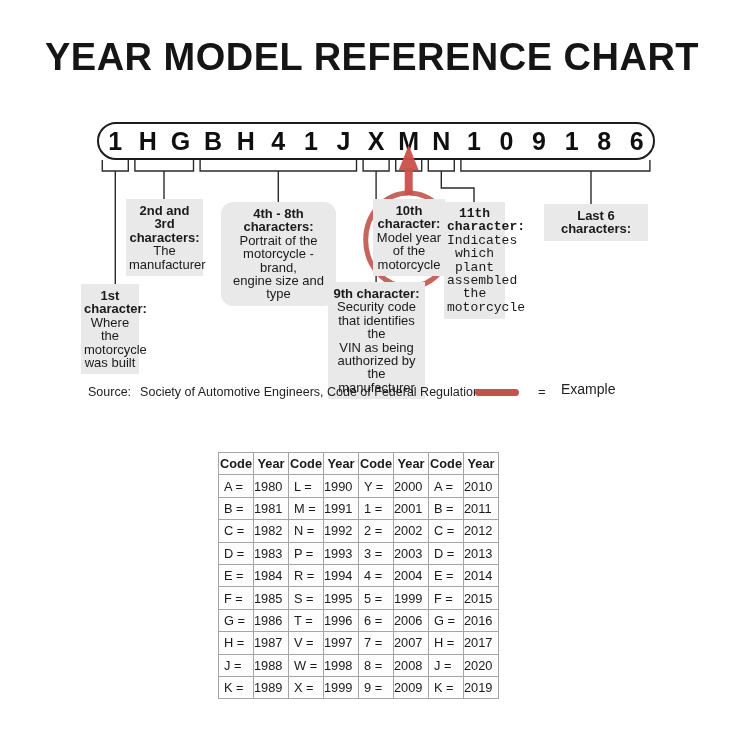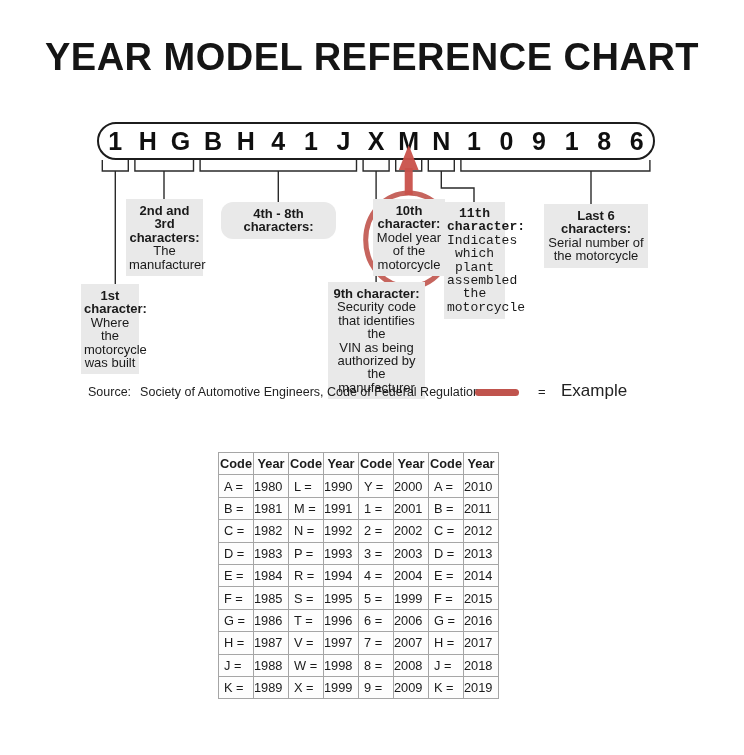--- a/index.html
+++ b/index.html
@@ -42,21 +42,21 @@
   .co-ninth{left:328px;top:282px;width:97px;}
   .co-tenth{left:373px;top:199px;width:72px;}
   .co-eleventh{left:444px;top:202px;width:61px;font-family:Liberation Mono, monospace;}
   .co-lastsix{left:544px;top:204px;width:104px;}
 
   
   .source-row{left:88px;top:385px;font-size:12.5px;color:#222;}
   .source-row .src-body{margin-left:9px;}
   .legend-swatch{left:475px;top:389px;width:44px;height:7px;border-radius:3.5px;}
   .legend-equals{left:538px;top:384px;font-size:13px;color:#222;}
-  .legend-label{left:561px;top:381px;font-size:17px;color:#222;}
+  .legend-label{left:561px;top:381px;font-size:14px;color:#222;}
 
   
   table.year-table{
     position:absolute;left:218px;top:452px;border-collapse:collapse;
     table-layout:fixed;width:281px;
   }
   table.year-table th,table.year-table td{
     border:1px solid #a5a5a5;font-size:12.8px;height:22.4px;
     padding:0;box-sizing:border-box;white-space:nowrap;overflow:hidden;
     background:#fdfdfd;color:#1a1a1a;
@@ -125,20 +125,23 @@
 </div>
 <div class="abs callout co-second">
   <span class="co-head">2nd and 3rd
 characters:</span>
   <span class="co-body">The
 manufacturer</span>
 </div>
 <div class="abs callout co-fourth">
   <span class="co-head">4th - 8th
 characters:</span>
+  <span class="co-body">Portrait of the
+motorcycle - brand,
+engine size and type</span>
 </div>
 <div class="abs callout co-ninth">
   <span class="co-head">9th character:</span>
   <span class="co-body">Security code
 that identifies the
 VIN as being
 authorized by the
 manufacturer</span>
 </div>
 <div class="abs callout co-tenth">
@@ -153,22 +156,20 @@
 character:</span>
   <span class="co-body">Indicates
 which plant
 assembled
 the
 motorcycle</span>
 </div>
 <div class="abs callout co-lastsix">
   <span class="co-head">Last 6
 characters:</span>
-  <span class="co-body">Serial number of
-the motorcycle</span>
 </div>
 
 <div class="abs source-row">
   <span class="src-prefix">Source:</span><span class="src-body">Society of Automotive Engineers, Code of Federal Regulations</span>
 </div>
 <div class="abs legend-swatch" style="background: rgb(192, 84, 77);"></div>
 <div class="abs legend-equals">=</div>
 <div class="abs legend-label">Example</div>
 
 <table class="year-table">
@@ -266,21 +267,21 @@
         <td class="year-cell">2017</td>
       </tr>
       <tr>
         <td class="code-cell">J =</td>
         <td class="year-cell">1988</td>
         <td class="code-cell">W =</td>
         <td class="year-cell">1998</td>
         <td class="code-cell">8 =</td>
         <td class="year-cell">2008</td>
         <td class="code-cell">J =</td>
-        <td class="year-cell">2018</td>
+        <td class="year-cell">2020</td>
       </tr>
       <tr>
         <td class="code-cell">K =</td>
         <td class="year-cell">1989</td>
         <td class="code-cell">X =</td>
         <td class="year-cell">1999</td>
         <td class="code-cell">9 =</td>
         <td class="year-cell">2009</td>
         <td class="code-cell">K =</td>
         <td class="year-cell">2019</td>

